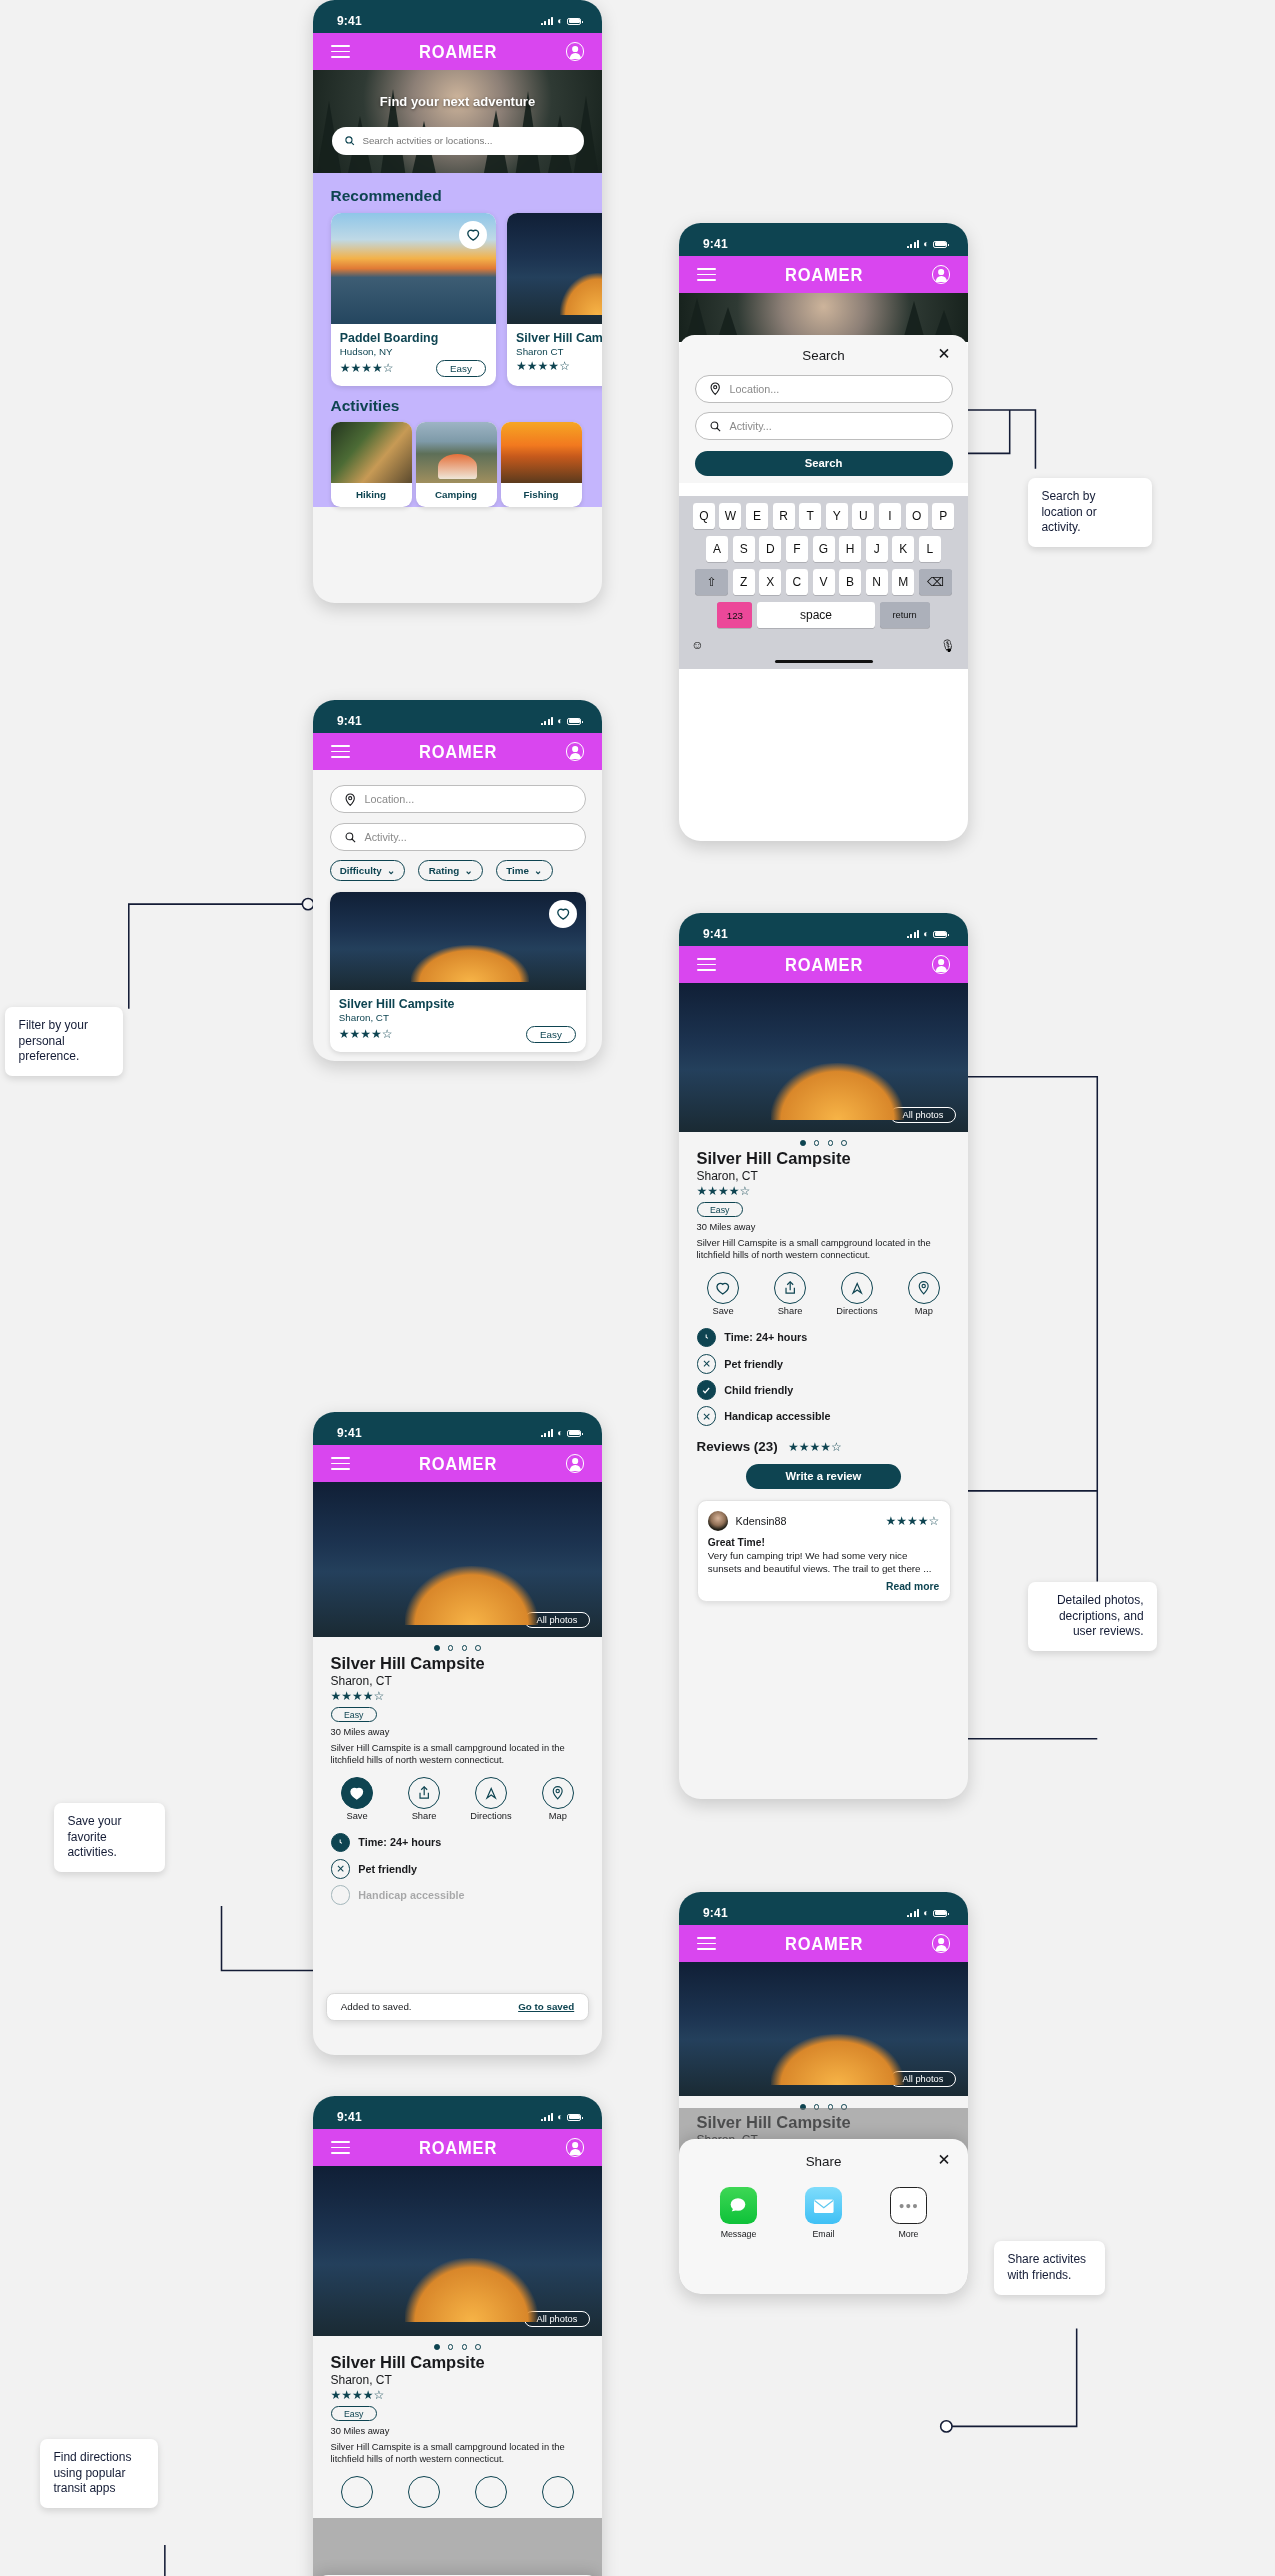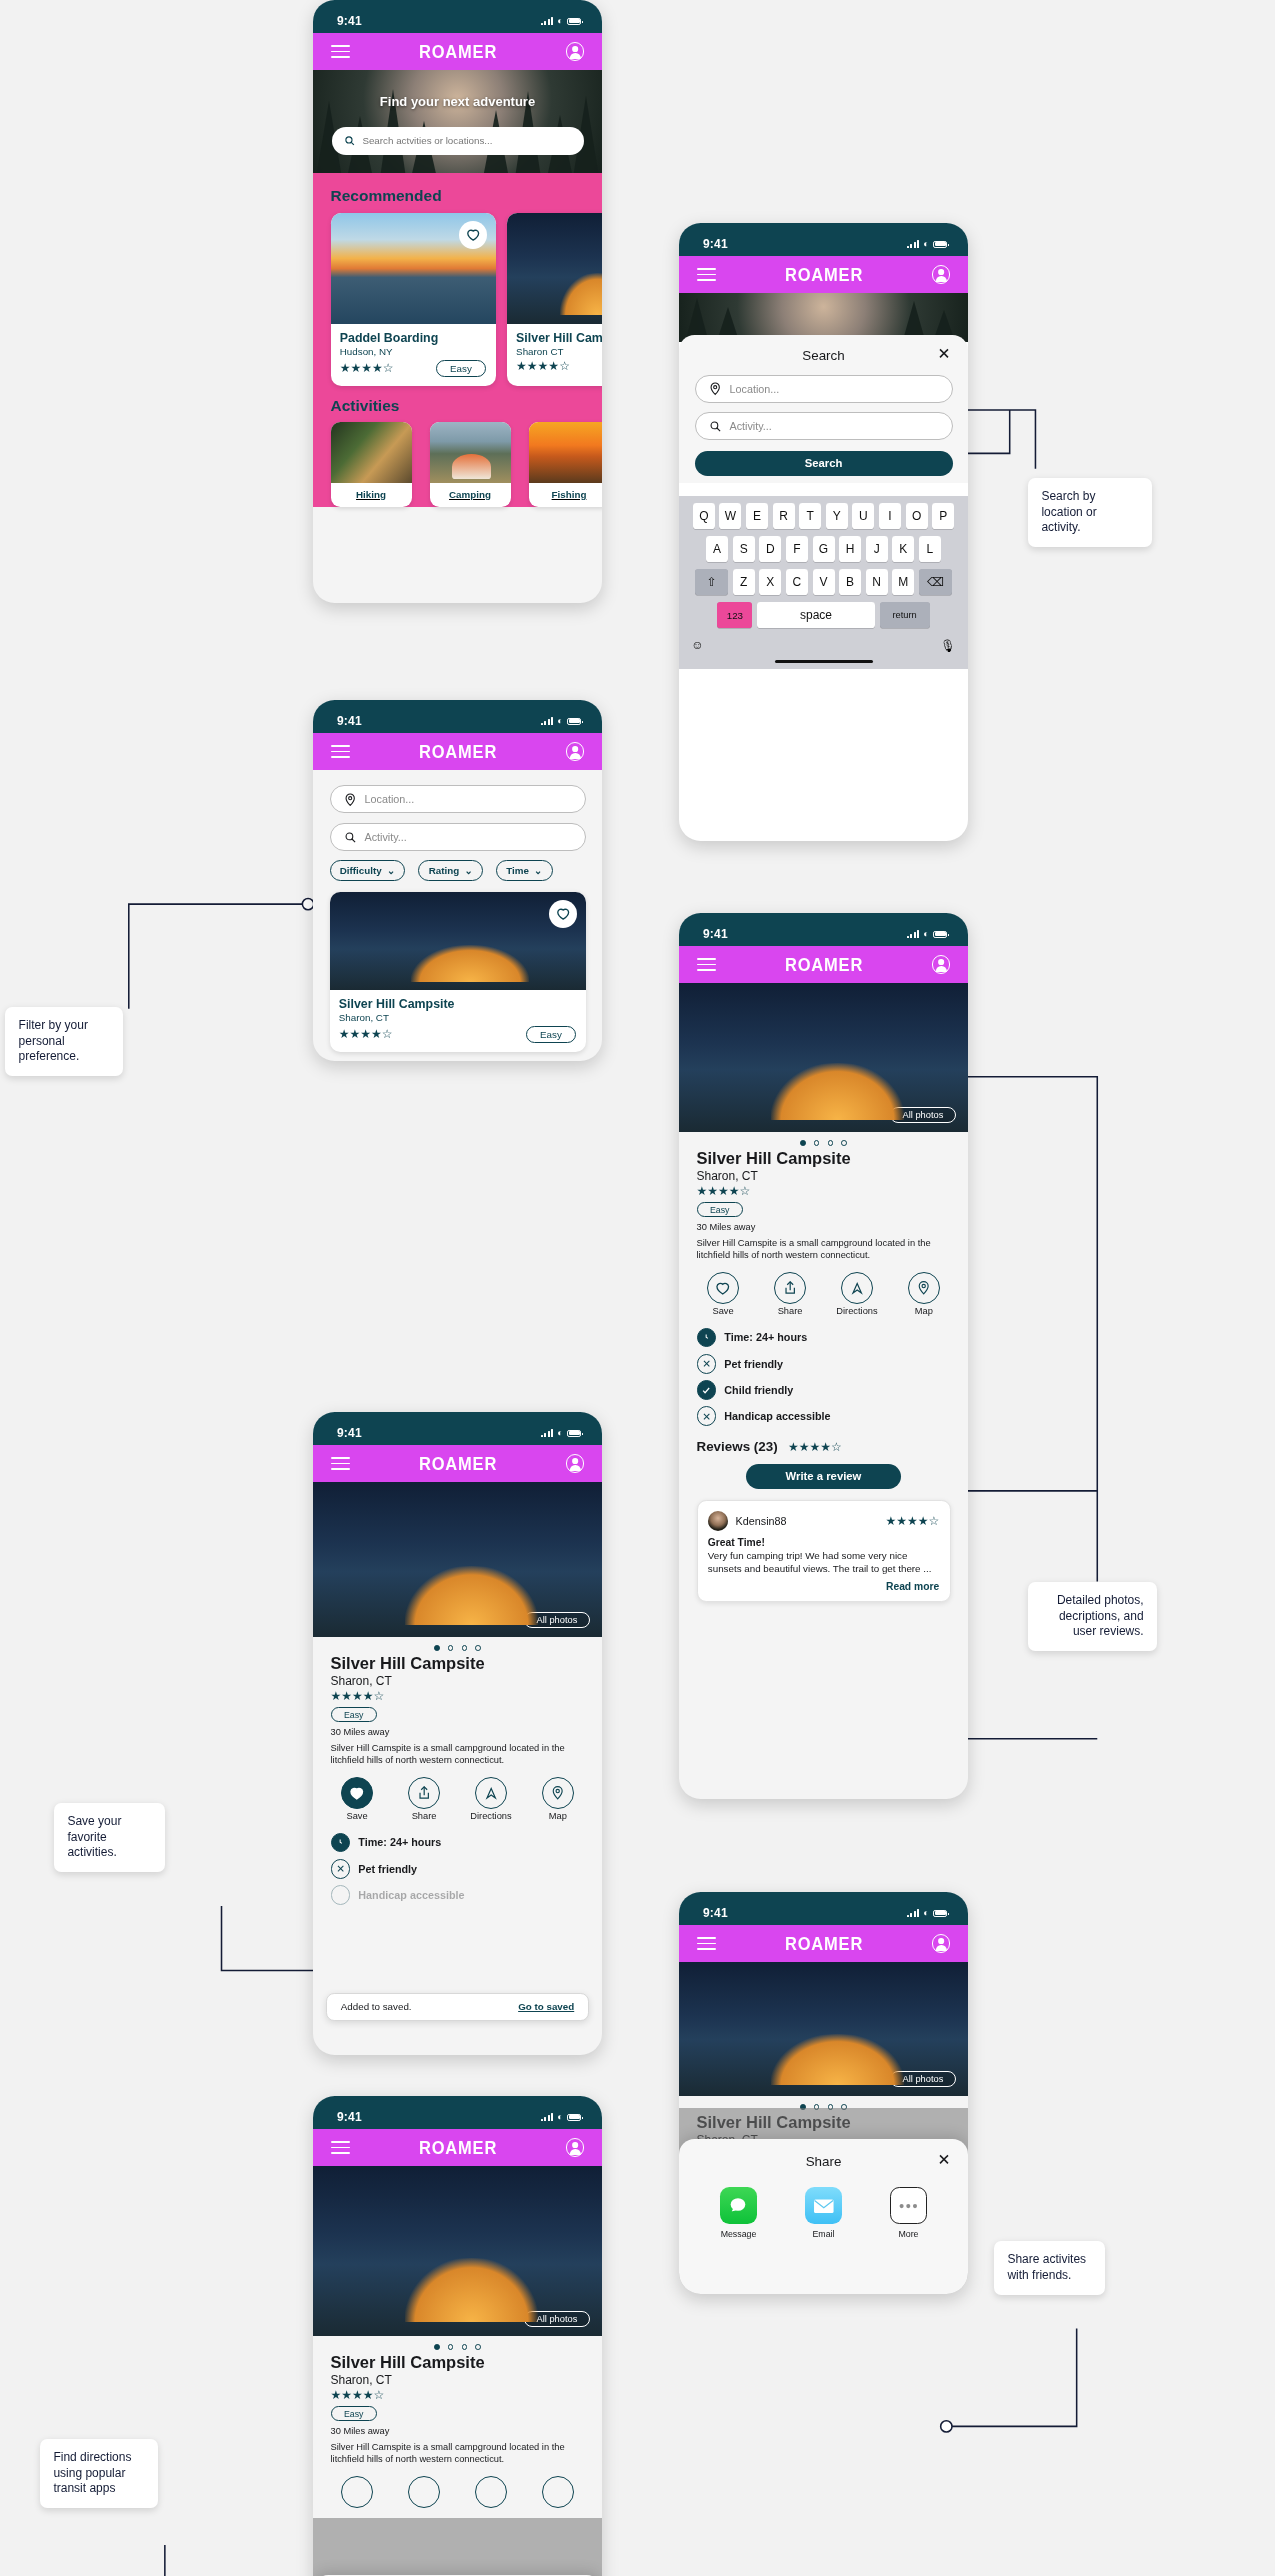--- a/index.html
+++ b/index.html
@@ -57,36 +57,36 @@
   .hero { position:relative; height:103px; overflow:hidden;
     background:
       radial-gradient(circle at 50% 28%, #cdb49b 0%, #8c7f76 28%, #2f3a34 58%, #16211c 100%);
   }
   .hero .trees { position:absolute; inset:0; }
   .hero .tree { position:absolute; bottom:-5.2px; width:0; height:0; border-left:13.4px solid transparent; border-right:13.4px solid transparent; border-bottom:77px solid #16211c; opacity:.92;}
   .hero-title { position:absolute; width:100%; top:24px; text-align:center; color:#fff; font-size:13px; font-weight:bold; text-shadow:0 1px 3.1px rgba(0,0,0,.6); z-index:3;}
   .hero-search { position:absolute; left:18.5px; right:18.5px; bottom:18.5px; height:28px; background:#fff; border-radius:14.4px; display:flex; align-items:center; gap:7.2px; padding:0 12.4px; z-index:3;}
   .hero-search .t { color:#777; font-size:9.8px; }
 
-  .body-area { background:#ec4899; padding: 11.3px 17.5px 0 17.5px; }
+  .body-area { background:#c4b5fd; padding: 11.3px 17.5px 0 17.5px; }
   .sec-title { color:#0e4451; font-size:15.5px; font-weight:900; margin: 3.1px 0 7.2px; }
 
   .hcards { display:flex; gap:11.3px; }
   .card { background:#fff; border-radius:10.3px; overflow:hidden; box-shadow:0 1.5px 5.2px rgba(0,0,0,.12); flex:0 0 auto; width:165px; }
   .card .img { height:111px; position:relative; }
   .card .heart { position:absolute; right:8.2px; top:8.2px; width:28px;height:28px;background:#fff;border-radius:50%;display:flex;align-items:center;justify-content:center;}
   .card .meta { padding:7.2px 9.3px 9.3px; }
   .card h4 { color:#0e4451; font-size:12.4px; font-weight:900; }
   .card .loc { color:#0e4451; font-size:9.8px; margin-top:1px;}
   .card .row { display:flex; align-items:center; justify-content:space-between; margin-top:3.1px;}
   .pill { border:1px solid #0e4451; border-radius:11.3px; padding:2.1px 13.4px; color:#0e4451; font-size:9.8px;}
 
   .stars { display:flex; gap:1px; font-size:12px; color:#0e4451; line-height:1; }
 
-  .acards { display:flex; gap:18px; margin-top:2.1px;text-decoration:underline;}
+  .acards { display:flex; gap:4px; margin-top:2.1px;}
   .acard { background:#fff; border-radius:9.3px; overflow:hidden; box-shadow:0 1.5px 4.6px rgba(0,0,0,.12); width:81px; flex:0 0 auto;}
   .acard .img { height:61px; }
   .acard .lbl { text-align:center; padding:6.2px 0 7.2px; color:#0e4451; font-size:9.8px; font-weight:bold;}
 
   
   .img-paddle { background: linear-gradient(#8fc6e8 0%, #bfd9e6 24%, #f3b24a 41%, #e07a36 50%, #3d5d74 58%, #24465f 100%); }
   .img-tentnight { background: linear-gradient(#101f36 0%, #1c3350 40%, #24405c 58%, #1a2a33 100%); position:relative;}
   .img-tentnight::after{content:"";position:absolute;left:32%;bottom:8%;width:46%;height:38%;background:radial-gradient(ellipse at 50% 100%, #f7b447 0%, #d9872a 60%, rgba(217,135,42,0) 72%);border-radius:50% 50% 0 0;}
   .img-hike { background: linear-gradient(130deg,#23341f 0%, #4c6b35 35%, #c79a55 62%, #5b4a2e 100%);}
   .img-camp { background: linear-gradient(#9db4c4 0%, #7e9aa8 32%, #5d6f58 52%, #a08f5e 100%); position:relative;}

